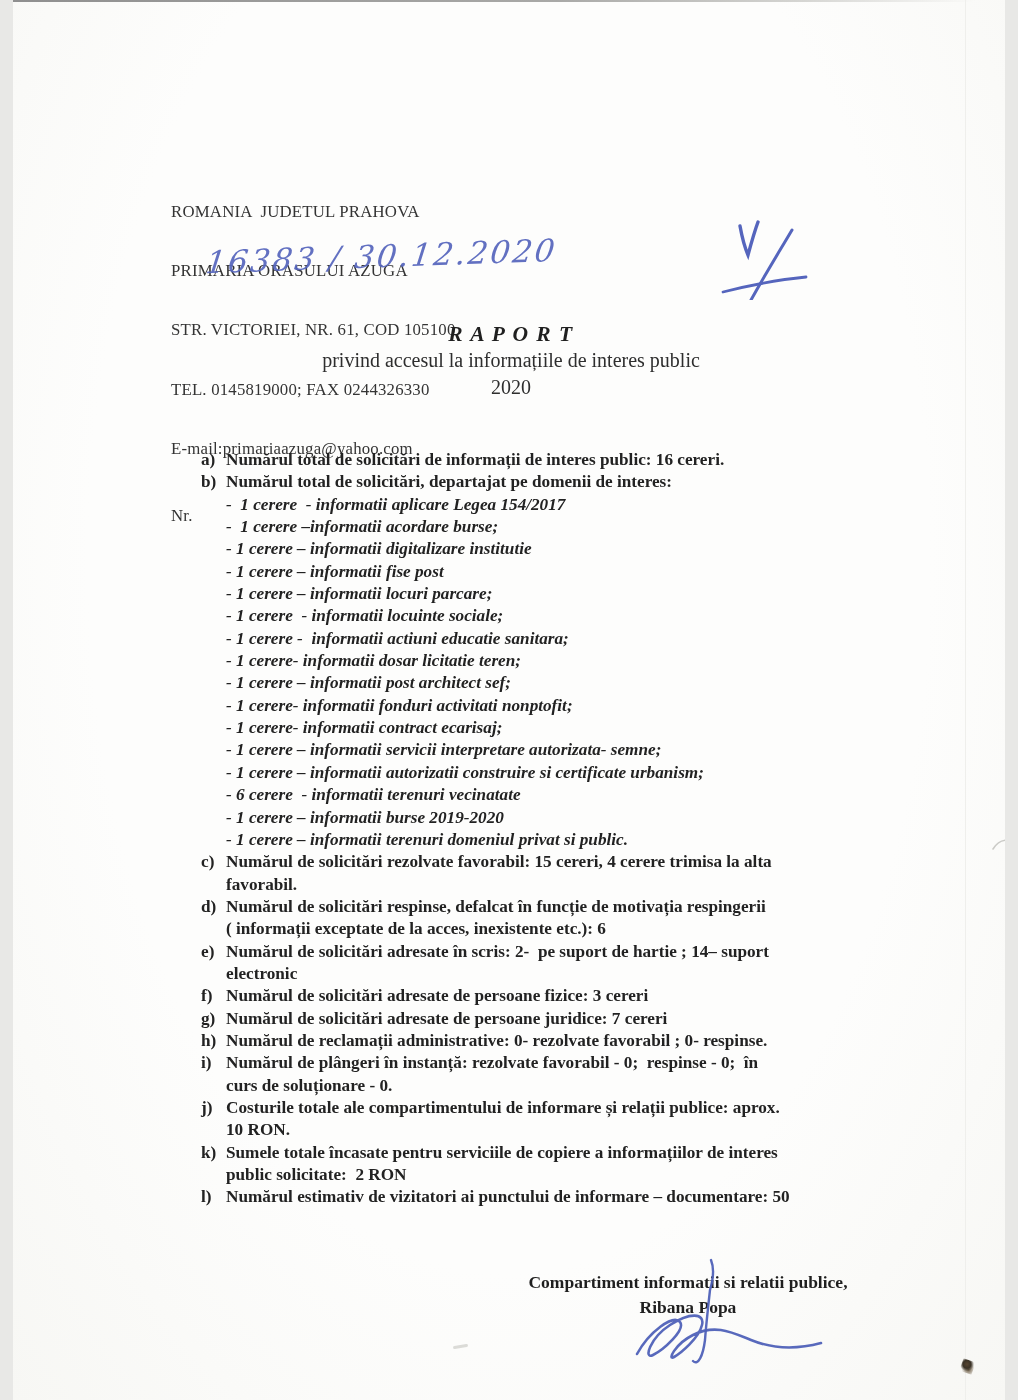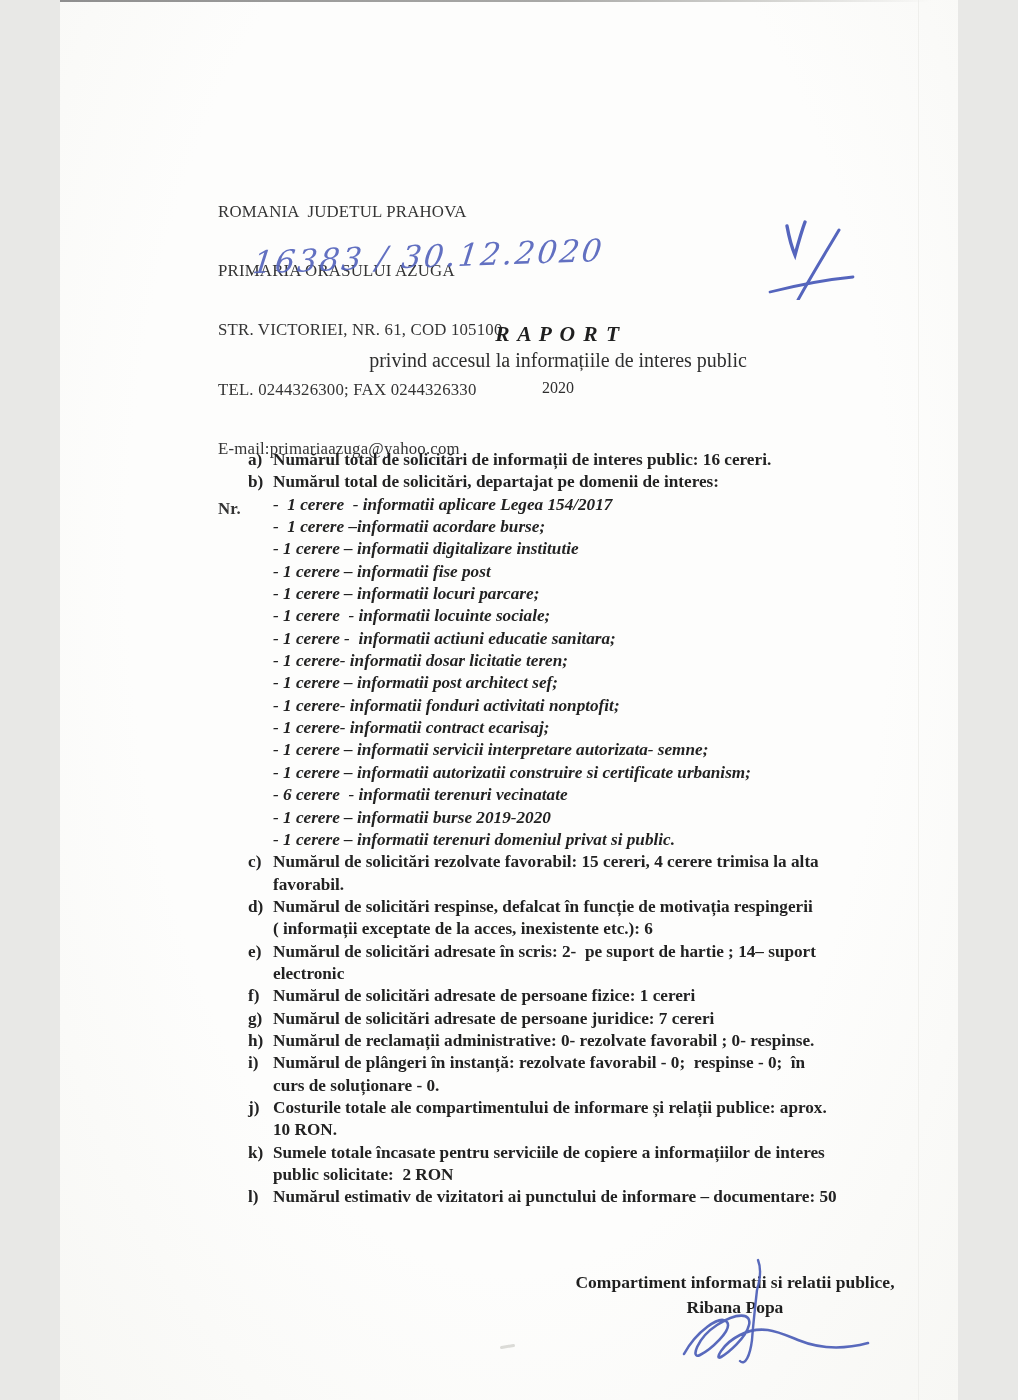--- a/index.html
+++ b/index.html
@@ -1,18 +1,18 @@
 <!DOCTYPE html>
 <html><head>
 <meta charset="utf-8">
 <style>
   html,body{margin:0;padding:0;background:#e8e8e6;}
   .page{
     position:relative;
-    width:898px;height:1400px;
+    width:992px;height:1400px;
     margin:0 auto;
     background:#fcfcfa;
     background-image:radial-gradient(ellipse at 50% 40%, #fdfdfc 60%, #f7f7f4 100%);
     overflow:hidden;
     font-family:"Liberation Serif", serif;
     color:#262626;
   }
   .scan-top-edge{
     position:absolute;top:0;left:0;width:100%;height:2px;
     background:linear-gradient(to right,#8f8f8f 0%,#a9a9a7 55%,#d6d6d3 80%,rgba(214,214,211,0) 97%);
@@ -20,39 +20,39 @@
   .scan-right-line{
     position:absolute;top:0;right:39px;width:1px;height:100%;
     background:#efefec;
   }
   .letterhead{
     position:absolute;left:158px;top:162px;
     font-size:16.8px;line-height:19.8px;
     color:#343434;letter-spacing:.2px;white-space:pre;
   }
   .letterhead .lh-line{white-space:pre;}
-  .nr-row{margin-top:0;font-weight:bold;}
+  .nr-row{margin-top:7px;}
   .regnum{
     position:absolute;left:193px;top:238px;
     font-family:"DejaVu Serif", serif;font-style:italic;
     font-size:31px;color:#5565bd;letter-spacing:2.5px;
     transform:rotate(-2deg) skewX(-9deg);
     opacity:.92;white-space:pre;
   }
   .check-annotation{position:absolute;left:700px;top:210px;}
   .title-block{
     position:absolute;left:0;top:321px;width:996px;
     text-align:center;color:#242424;
   }
   .title-main{
     font-size:21.5px;font-weight:bold;letter-spacing:1.5px;
     line-height:26px;color:#1f1f1f;white-space:pre;font-style:italic;
   }
   .title-sub{font-size:20px;line-height:27px;color:#2e2e2e;}
-  .title-year{font-size:16px;line-height:27px;color:#2e2e2e;}
+  .title-year{font-size:20px;line-height:27px;color:#2e2e2e;}
   .report-list{
     position:absolute;left:188px;top:449px;width:720px;
     font-size:17.2px;font-weight:bold;line-height:22.35px;
     color:#222;
   }
   .row{display:flex;}
   .row .lab{flex:0 0 25px;white-space:pre;}
   .row.dash{padding-left:25px;font-style:italic;}
   .row .txt > div{white-space:pre;}
   .footer{
@@ -78,21 +78,21 @@
 <body>
 
 <div class="page">
   <div class="scan-top-edge"></div>
   <div class="scan-right-line"></div>
 
   <div class="letterhead">
     <div class="lh-line">ROMANIA  JUDETUL PRAHOVA</div>
     <div class="lh-line">PRIMARIA ORASULUI AZUGA</div>
     <div class="lh-line">STR. VICTORIEI, NR. 61, COD 105100</div>
-    <div class="lh-line">TEL. 0244326300; FAX 0244326330</div>
+    <div class="lh-line">TEL. 0145819000; FAX 0244326330</div>
     <div class="lh-line">E-mail:primariaazuga@yahoo.com</div>
     <div class="lh-line nr-row">Nr.</div>
   </div>
 
   <div class="regnum">16383 / 30.12.2020</div>
 
   <div class="check-annotation">
     <svg width="100" height="90" viewBox="0 0 100 90">
       <path d="M27,16 C29,27 32,38 35,45 C38,34 42,20 45,12" fill="none" stroke="#5565bd" stroke-width="3.4" stroke-linecap="round"></path>
       <path d="M79,20 C66,42 50,68 38,90" fill="none" stroke="#5565bd" stroke-width="3" stroke-linecap="round"></path>
@@ -216,21 +216,21 @@
       <div class="row lettered">
         <span class="lab">e)</span>
         <div class="txt">
           <div>Numărul de solicitări adresate în scris: 2-  pe suport de hartie ; 14– suport</div>
           <div>electronic</div>
         </div>
       </div>
       <div class="row lettered">
         <span class="lab">f)</span>
         <div class="txt">
-          <div>Numărul de solicitări adresate de persoane fizice: 1 cereri</div>
+          <div>Numărul de solicitări adresate de persoane fizice: 3 cereri</div>
         </div>
       </div>
       <div class="row lettered">
         <span class="lab">g)</span>
         <div class="txt">
           <div>Numărul de solicitări adresate de persoane juridice: 7 cereri</div>
         </div>
       </div>
       <div class="row lettered">
         <span class="lab">h)</span>

